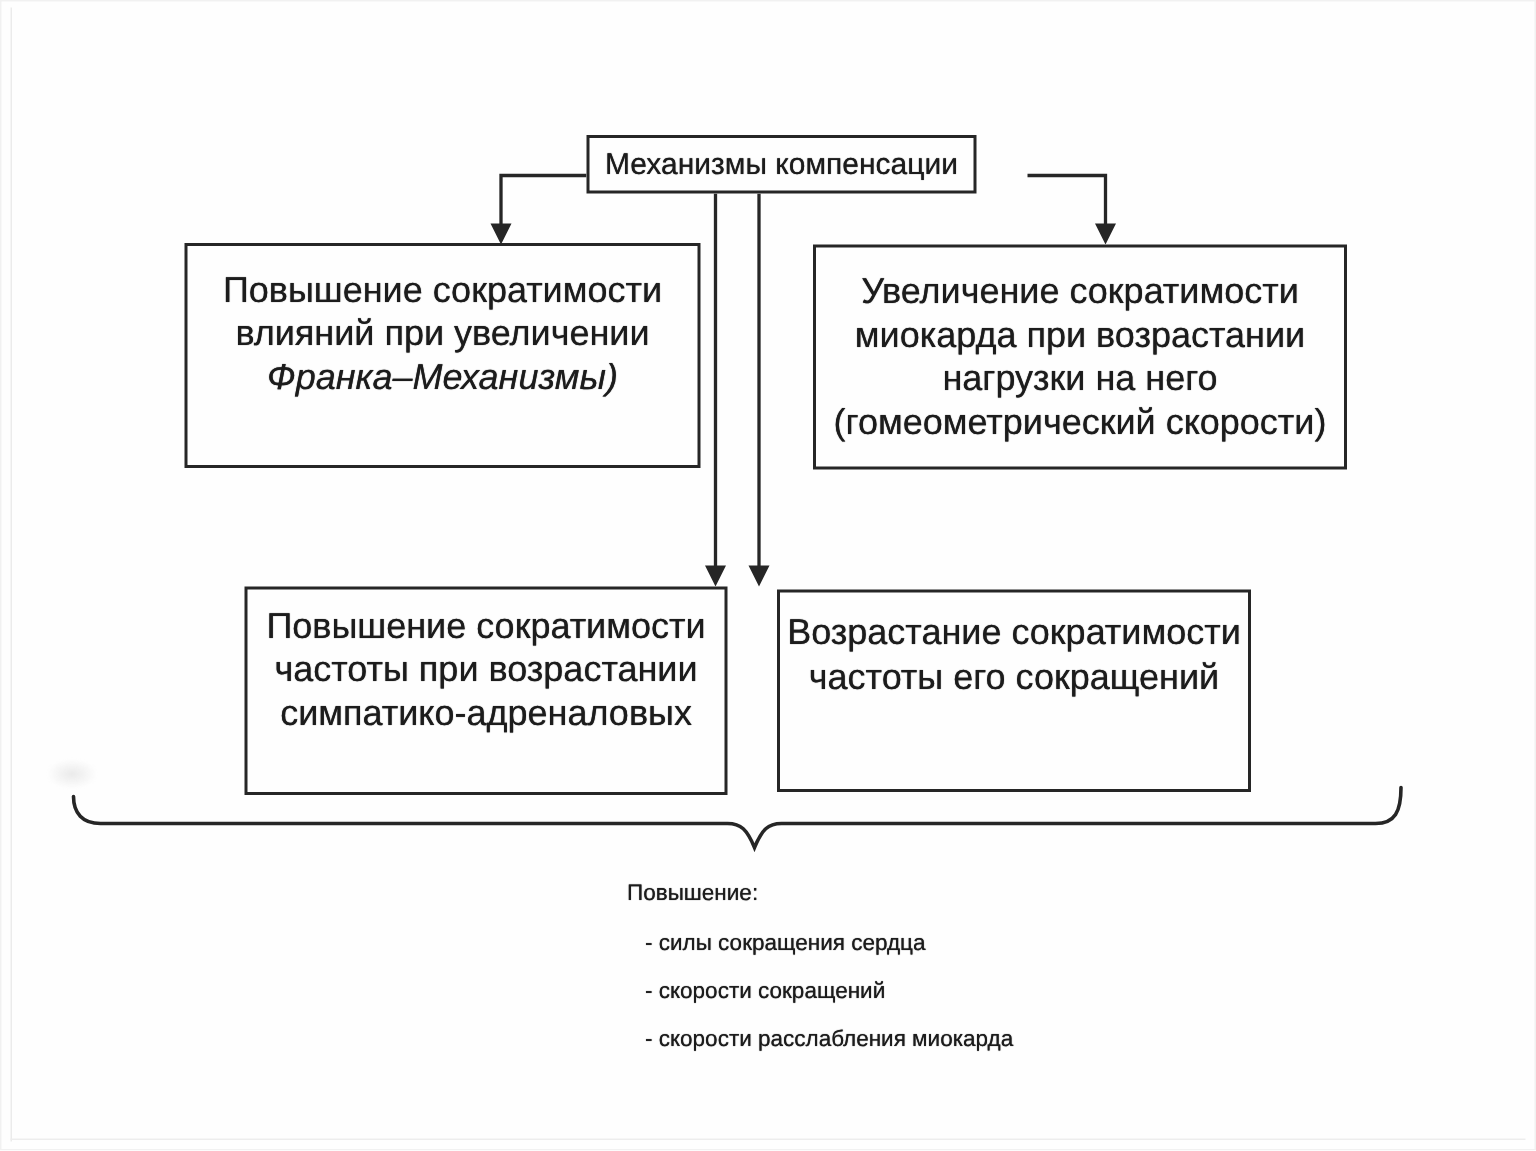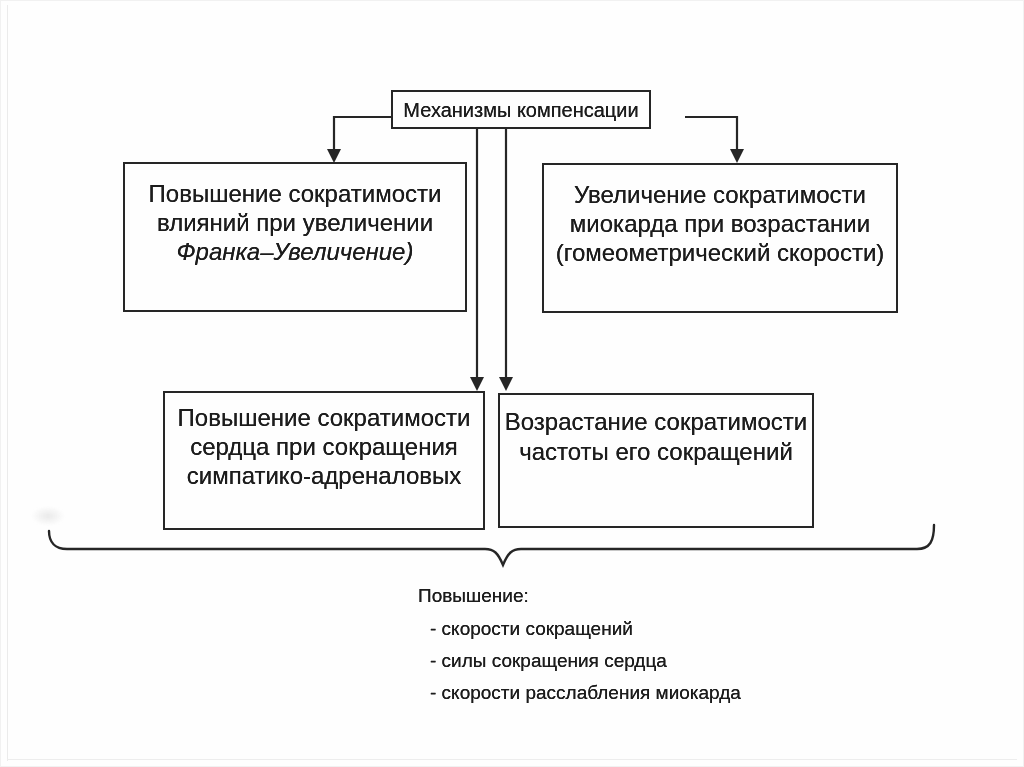--- a/index.html
+++ b/index.html
@@ -39,28 +39,28 @@
 
   #title-box{
     left:390px;top:89px;width:260px;height:39px;
     display:flex;align-items:center;justify-content:center;
   }
   #title-box .ln{font-size:20px;line-height:20px;}
 
   #box-frank{left:122px;top:161px;width:344px;height:150px;padding-top:15px;}
   #box-homeo{left:517px;top:162px;width:356px;height:150px;padding-top:15px;margin-left:24px;}
   #box-sympatho{left:162px;top:390px;width:322px;height:139px;padding-top:10px;}
-  #box-rate{left:497px;top:392px;width:316px;height:135px;padding-top:12px;}
+  #box-rate{left:517px;top:392px;width:316px;height:135px;padding-top:12px;}
   #box-rate .ln{line-height:30px;}
 
   svg.overlay{position:absolute;left:0;top:0;pointer-events:none;}
 
   #summary{
     position:absolute;left:417px;top:579px;width:480px;
-    font-size:19px;line-height:32px;
+    font-size:15px;line-height:32px;
     text-shadow:0 0 0.6px currentColor;
   }
   #summary .heading{margin-bottom:1px;}
   #summary .item{padding-left:12px;white-space:nowrap;}
 </style>
 </head>
 <body>
 
 <div id="page">
 
@@ -89,40 +89,41 @@
     </g>
   </svg>
 
   <div class="box" id="title-box">
     <div class="ln">Механизмы компенсации</div>
   </div>
 
   <div class="box" id="box-frank">
     <div class="ln">Повышение сократимости</div>
     <div class="ln">влияний при увеличении</div>
-    <div class="ln italic">Франка–Увеличение)</div>
+    <div class="ln italic">Франка–Механизмы)</div>
   </div>
 
   <div class="box" id="box-homeo">
     <div class="ln">Увеличение сократимости</div>
     <div class="ln">миокарда при возрастании</div>
+    <div class="ln">нагрузки на него</div>
     <div class="ln">(гомеометрический скорости)</div>
   </div>
 
   <div class="box" id="box-sympatho">
     <div class="ln">Повышение сократимости</div>
-    <div class="ln">сердца при сокращения</div>
+    <div class="ln">частоты при возрастании</div>
     <div class="ln">симпатико-адреналовых</div>
   </div>
 
   <div class="box" id="box-rate">
     <div class="ln">Возрастание сократимости</div>
     <div class="ln">частоты его сокращений</div>
   </div>
 
   <div id="summary">
     <div class="heading">Повышение:</div>
+    <div class="item">- силы сокращения сердца</div>
     <div class="item">- скорости сокращений</div>
-    <div class="item">- силы сокращения сердца</div>
     <div class="item">- скорости расслабления миокарда</div>
   </div>
 
 </div>
 
 </body></html>

